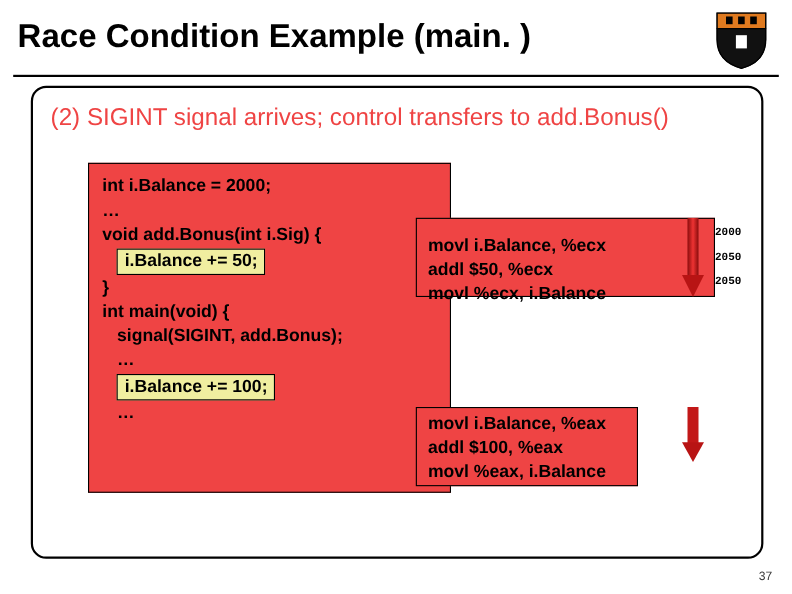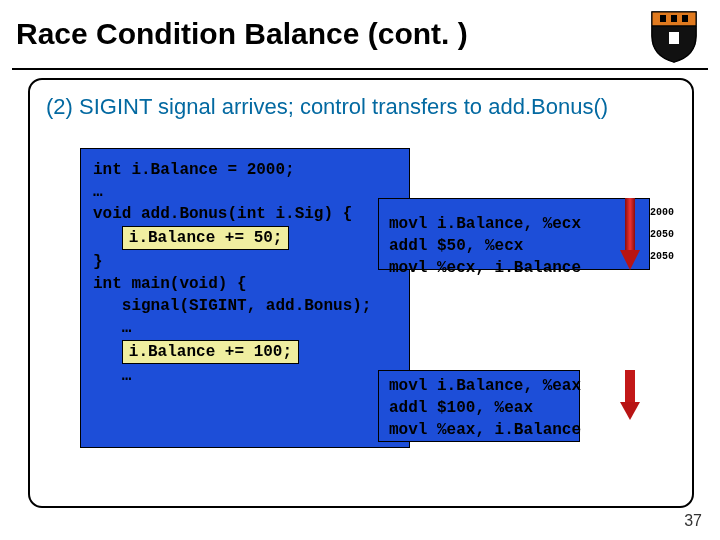--- a/index.html
+++ b/index.html
@@ -46,27 +46,27 @@
     width: 662px;
     height: 426px;
     border: 2px solid #000;
     border-radius: 14px;
   }
   .lead {
     position: absolute;
     left: 46px;
     top: 94px;
     font-size: 22px;
-    color: #0369a1;
+    color: #ef4444;
   }
   .code-box {
     position: absolute;
-    background: #1d4ed8;
+    background: #ef4444;
     border: 1.5px solid #000;
-    font-family: Liberation Mono, monospace;
+    font-family: Liberation Sans, sans-serif;
     font-size: 16px;
     font-weight: bold;
     line-height: 22px;
     white-space: pre;
     box-sizing: border-box;
   }
   .main-code {
     left: 80px;
     top: 148px;
     width: 330px;
@@ -110,31 +110,31 @@
   .arrow {
     position: absolute;
     width: 20px;
     z-index: 3;
   }
   .arrow svg { display: block; }
   .pagenum {
     position: absolute;
     right: 18px;
     bottom: 10px;
-    font-size: 16px;
+    font-size: 11px;
     color: #333;
   }
 </style>
 </head>
 <body>
 
 <div class="slide">
 
   <div class="title-bar">
-    <div class="title">Race Condition Balance (cont. )</div>
+    <div class="title">Race Condition Example (main. )</div>
     <div class="shield">
       <svg viewBox="0 0 56 56">
         <path d="M6 4 H50 V28 Q50 48 28 54 Q6 48 6 28 Z" fill="#fff" stroke="#000" stroke-width="1.5"></path>
         <rect x="6" y="4" width="44" height="14" fill="#e07a1f" stroke="#000" stroke-width="1"></rect>
         <path d="M6 18 H50 V28 Q50 48 28 54 Q6 48 6 28 Z" fill="#111" stroke="#000" stroke-width="1"></path>
         <rect x="14" y="7" width="6" height="7" fill="#000"></rect>
         <rect x="25" y="7" width="6" height="7" fill="#000"></rect>
         <rect x="36" y="7" width="6" height="7" fill="#000"></rect>
         <rect x="23" y="24" width="10" height="12" fill="#fff"></rect>
       </svg>

